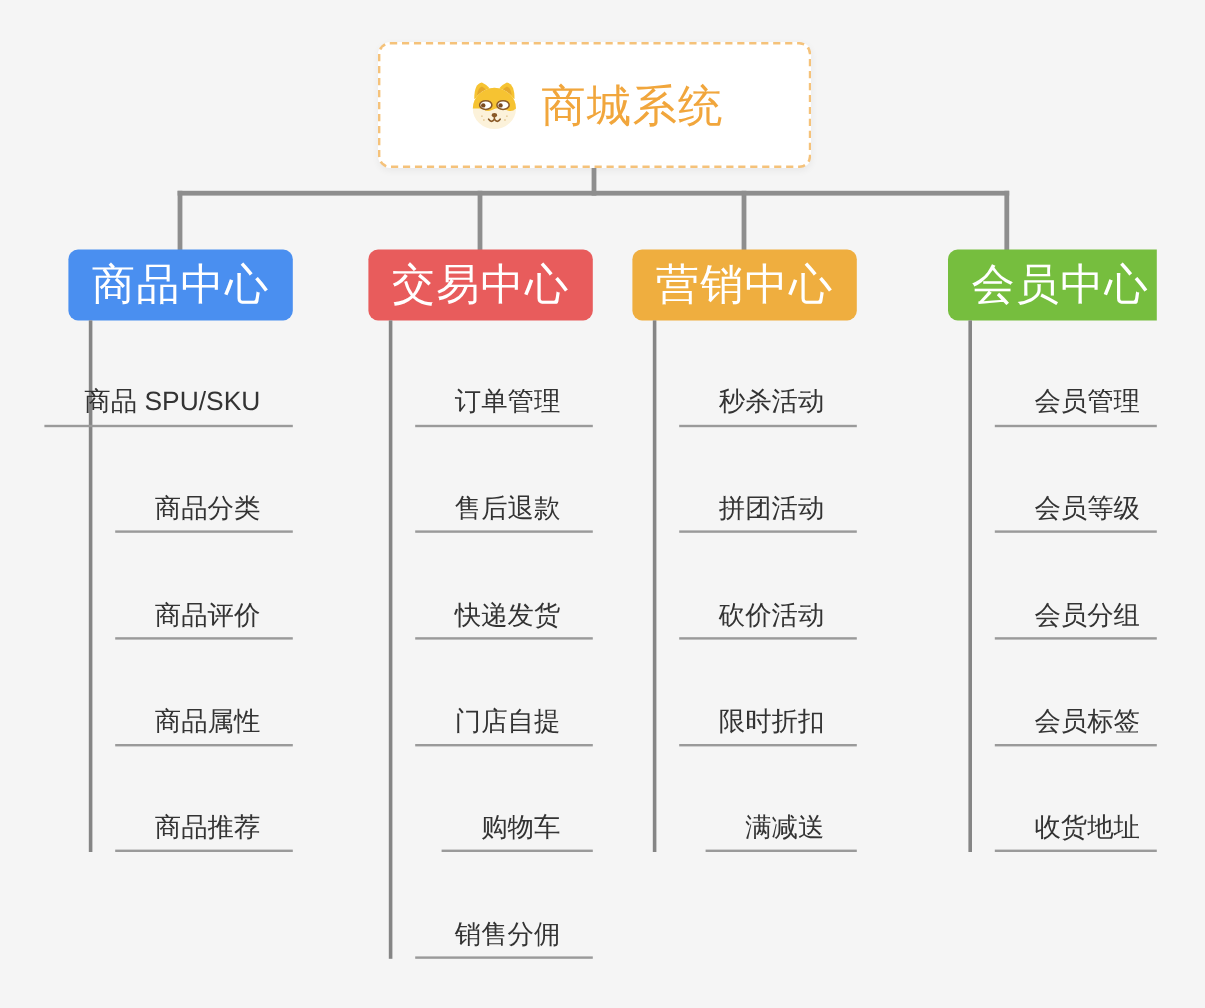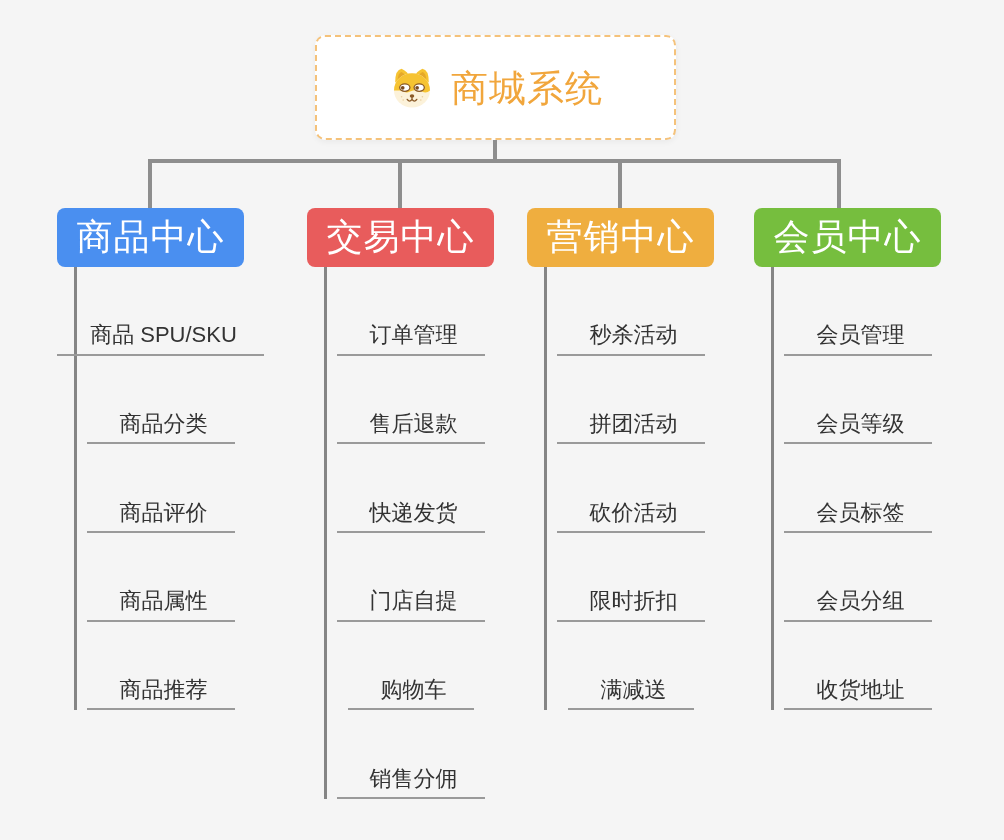--- a/index.html
+++ b/index.html
@@ -62,21 +62,21 @@
     font-size:36px;
     font-weight:500;
     letter-spacing:1px;
     cursor:default;
   }
   .children{
     margin-left:17px;
     border-left:3px solid var(--spine);
     display:flex;
     flex-direction:column;
-    align-items:center;
+    align-items:flex-end;
   }
   .child{
     height:88.66px;
     display:flex;
     align-items:flex-end;
     padding:0 27px 5px 33px;
     border-bottom:2px solid var(--underline);
     font-size:22px;
     color:var(--subtext);
     white-space:nowrap;
@@ -154,25 +154,25 @@
       <div class="column" style="left: 527px;">
         <div class="branch-header" style="background: rgb(239, 174, 63);">营销中心</div>
         <div class="children">
           <div class="child">秒杀活动</div>
           <div class="child">拼团活动</div>
           <div class="child">砍价活动</div>
           <div class="child">限时折扣</div>
           <div class="child">满减送</div>
         </div>
       </div>
-      <div class="column" style="left: 754px;">
+      <div class="column" style="left: 790px;">
         <div class="branch-header" style="background: rgb(118, 190, 62);">会员中心</div>
         <div class="children">
           <div class="child">会员管理</div>
           <div class="child">会员等级</div>
+          <div class="child">会员分组</div>
           <div class="child">会员标签</div>
-          <div class="child">会员分组</div>
           <div class="child">收货地址</div>
         </div>
       </div>
     </div>
 
 </div>
 
 </body></html>

